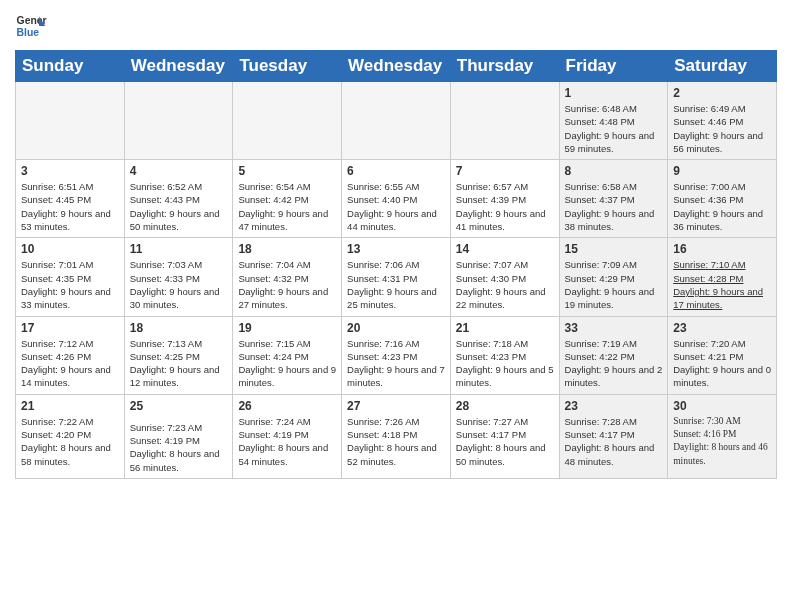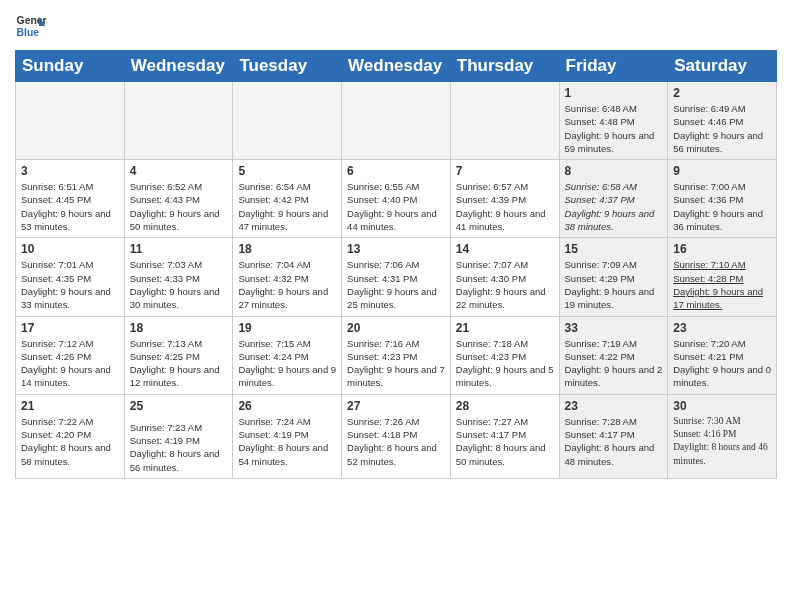--- a/index.html
+++ b/index.html
@@ -156,21 +156,21 @@
 Daylight: 9 hours and 44 minutes.</div>
           </td>
           <td>
             <span class="day-number">7</span>
             <div class="day-info" style="white-space: pre-line;">Sunrise: 6:57 AM
 Sunset: 4:39 PM
 Daylight: 9 hours and 41 minutes.</div>
           </td>
           <td class="shaded">
             <span class="day-number">8</span>
-            <div class="day-info" style="white-space: pre-line; font-style: italic;">Sunrise: 6:58 AM
+            <div class="day-info" style="white-space: pre-line;">Sunrise: 6:58 AM
 Sunset: 4:37 PM
 Daylight: 9 hours and 38 minutes.</div>
           </td>
           <td class="shaded">
             <span class="day-number">9</span>
             <div class="day-info" style="white-space: pre-line;">Sunrise: 7:00 AM
 Sunset: 4:36 PM
 Daylight: 9 hours and 36 minutes.</div>
           </td>
         </tr>

